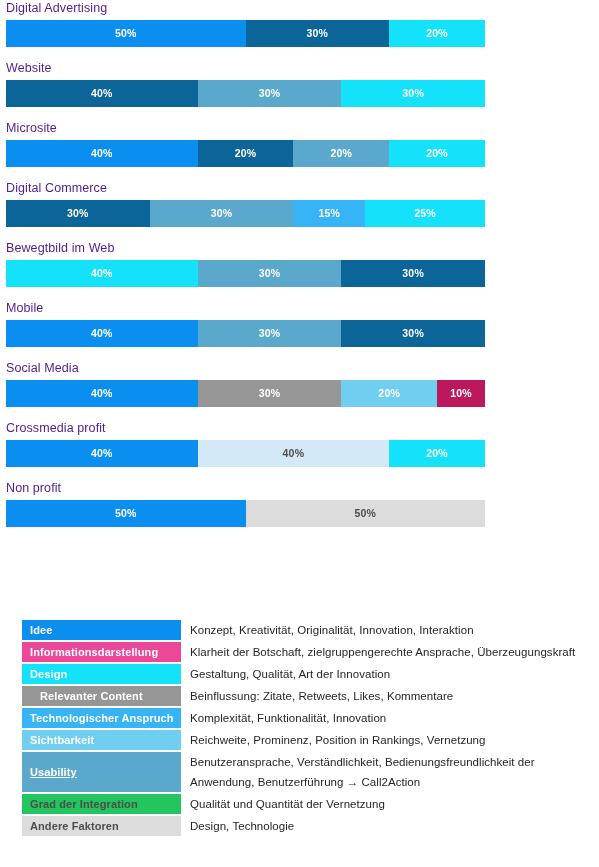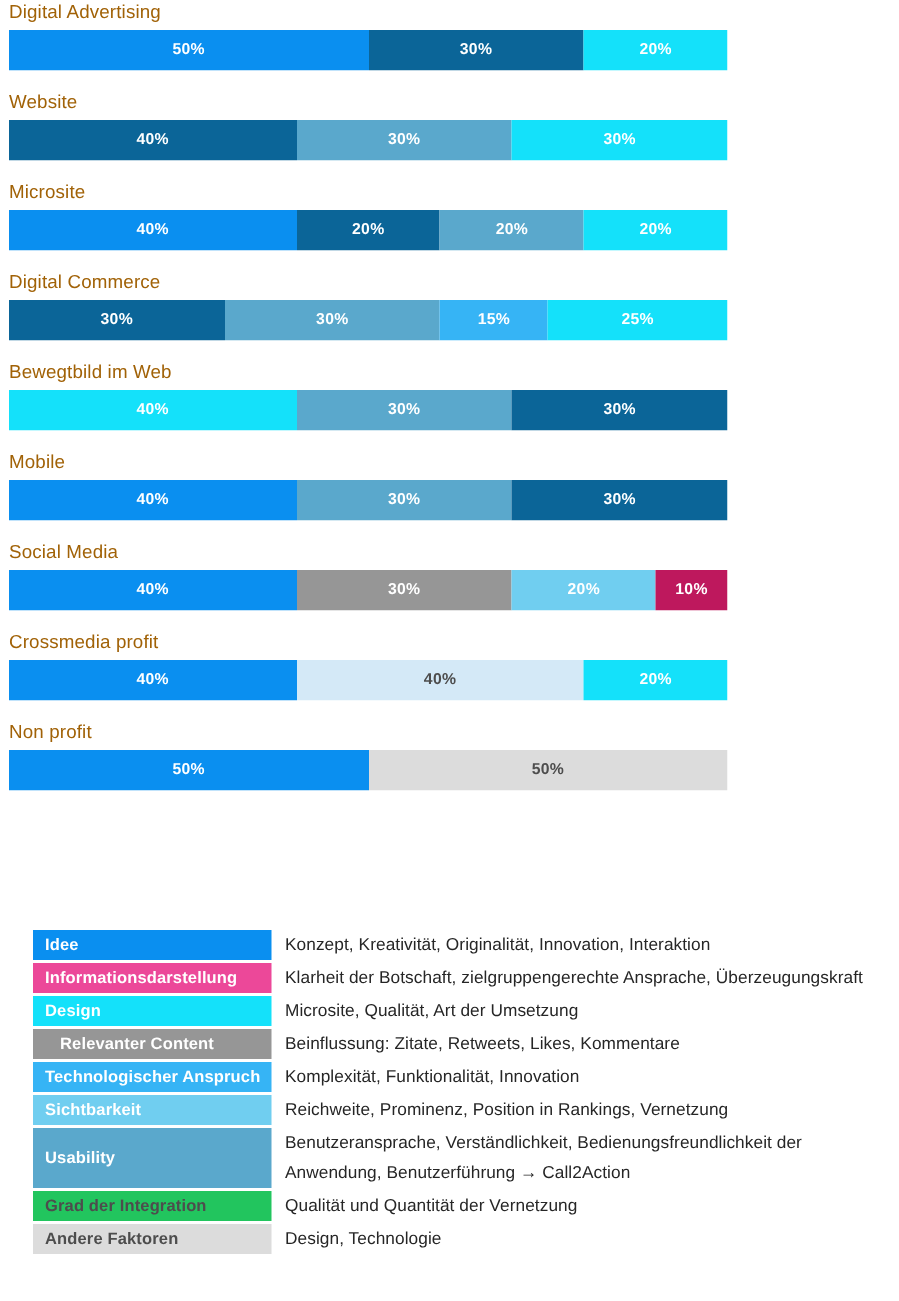--- a/index.html
+++ b/index.html
@@ -26,21 +26,21 @@
     width: 599px;
   }
 
   .bar-group {
     padding-left: 6px;
     margin-bottom: 13px;
   }
 
   .bar-label {
     font-size: 12.5px;
-    color: #a16207;
+    color: #4c1d95;
     line-height: 16px;
     margin-bottom: 4px;
     letter-spacing: 0.1px;
     white-space: nowrap;
   }
 
   .bar-track {
     display: flex;
     width: 479px;
     height: 27px;
@@ -95,21 +95,21 @@
     flex: 1;
     padding-left: 9px;
     font-size: 11.5px;
     color: #262626;
     line-height: 20px;
     letter-spacing: 0.05px;
   }
 
   .legend-desc .line2 { display: block; }
 
-  .legend-row.tall .legend-swatch { min-height: 40px; }
+  .legend-row.tall .legend-swatch { min-height: 40px; text-decoration: underline; }
 </style>
 </head>
 <body>
 
 <div id="root">
 
   <div id="chart-area">
       <div class="bar-group">
         <div class="bar-label">Digital Advertising</div>
         <div class="bar-track">
@@ -190,21 +190,21 @@
       <div class="legend-row">
         <div class="legend-swatch" style="background: rgb(10, 143, 240);">Idee</div>
         <div class="legend-desc"><span>Konzept, Kreativität, Originalität, Innovation, Interaktion</span></div>
       </div>
       <div class="legend-row">
         <div class="legend-swatch" style="background: #ec4899;">Informationsdarstellung</div>
         <div class="legend-desc"><span>Klarheit der Botschaft, zielgruppengerechte Ansprache, Überzeugungskraft</span></div>
       </div>
       <div class="legend-row">
         <div class="legend-swatch" style="background: rgb(20, 225, 250);">Design</div>
-        <div class="legend-desc"><span>Microsite, Qualität, Art der Umsetzung</span></div>
+        <div class="legend-desc"><span>Gestaltung, Qualität, Art der Innovation</span></div>
       </div>
       <div class="legend-row">
         <div class="legend-swatch" style="background: rgb(150, 150, 150); padding-left: 18px;">Relevanter Content</div>
         <div class="legend-desc"><span>Beinflussung: Zitate, Retweets, Likes, Kommentare</span></div>
       </div>
       <div class="legend-row">
         <div class="legend-swatch" style="background: rgb(54, 180, 245);">Technologischer Anspruch</div>
         <div class="legend-desc"><span>Komplexität, Funktionalität, Innovation</span></div>
       </div>
       <div class="legend-row">

